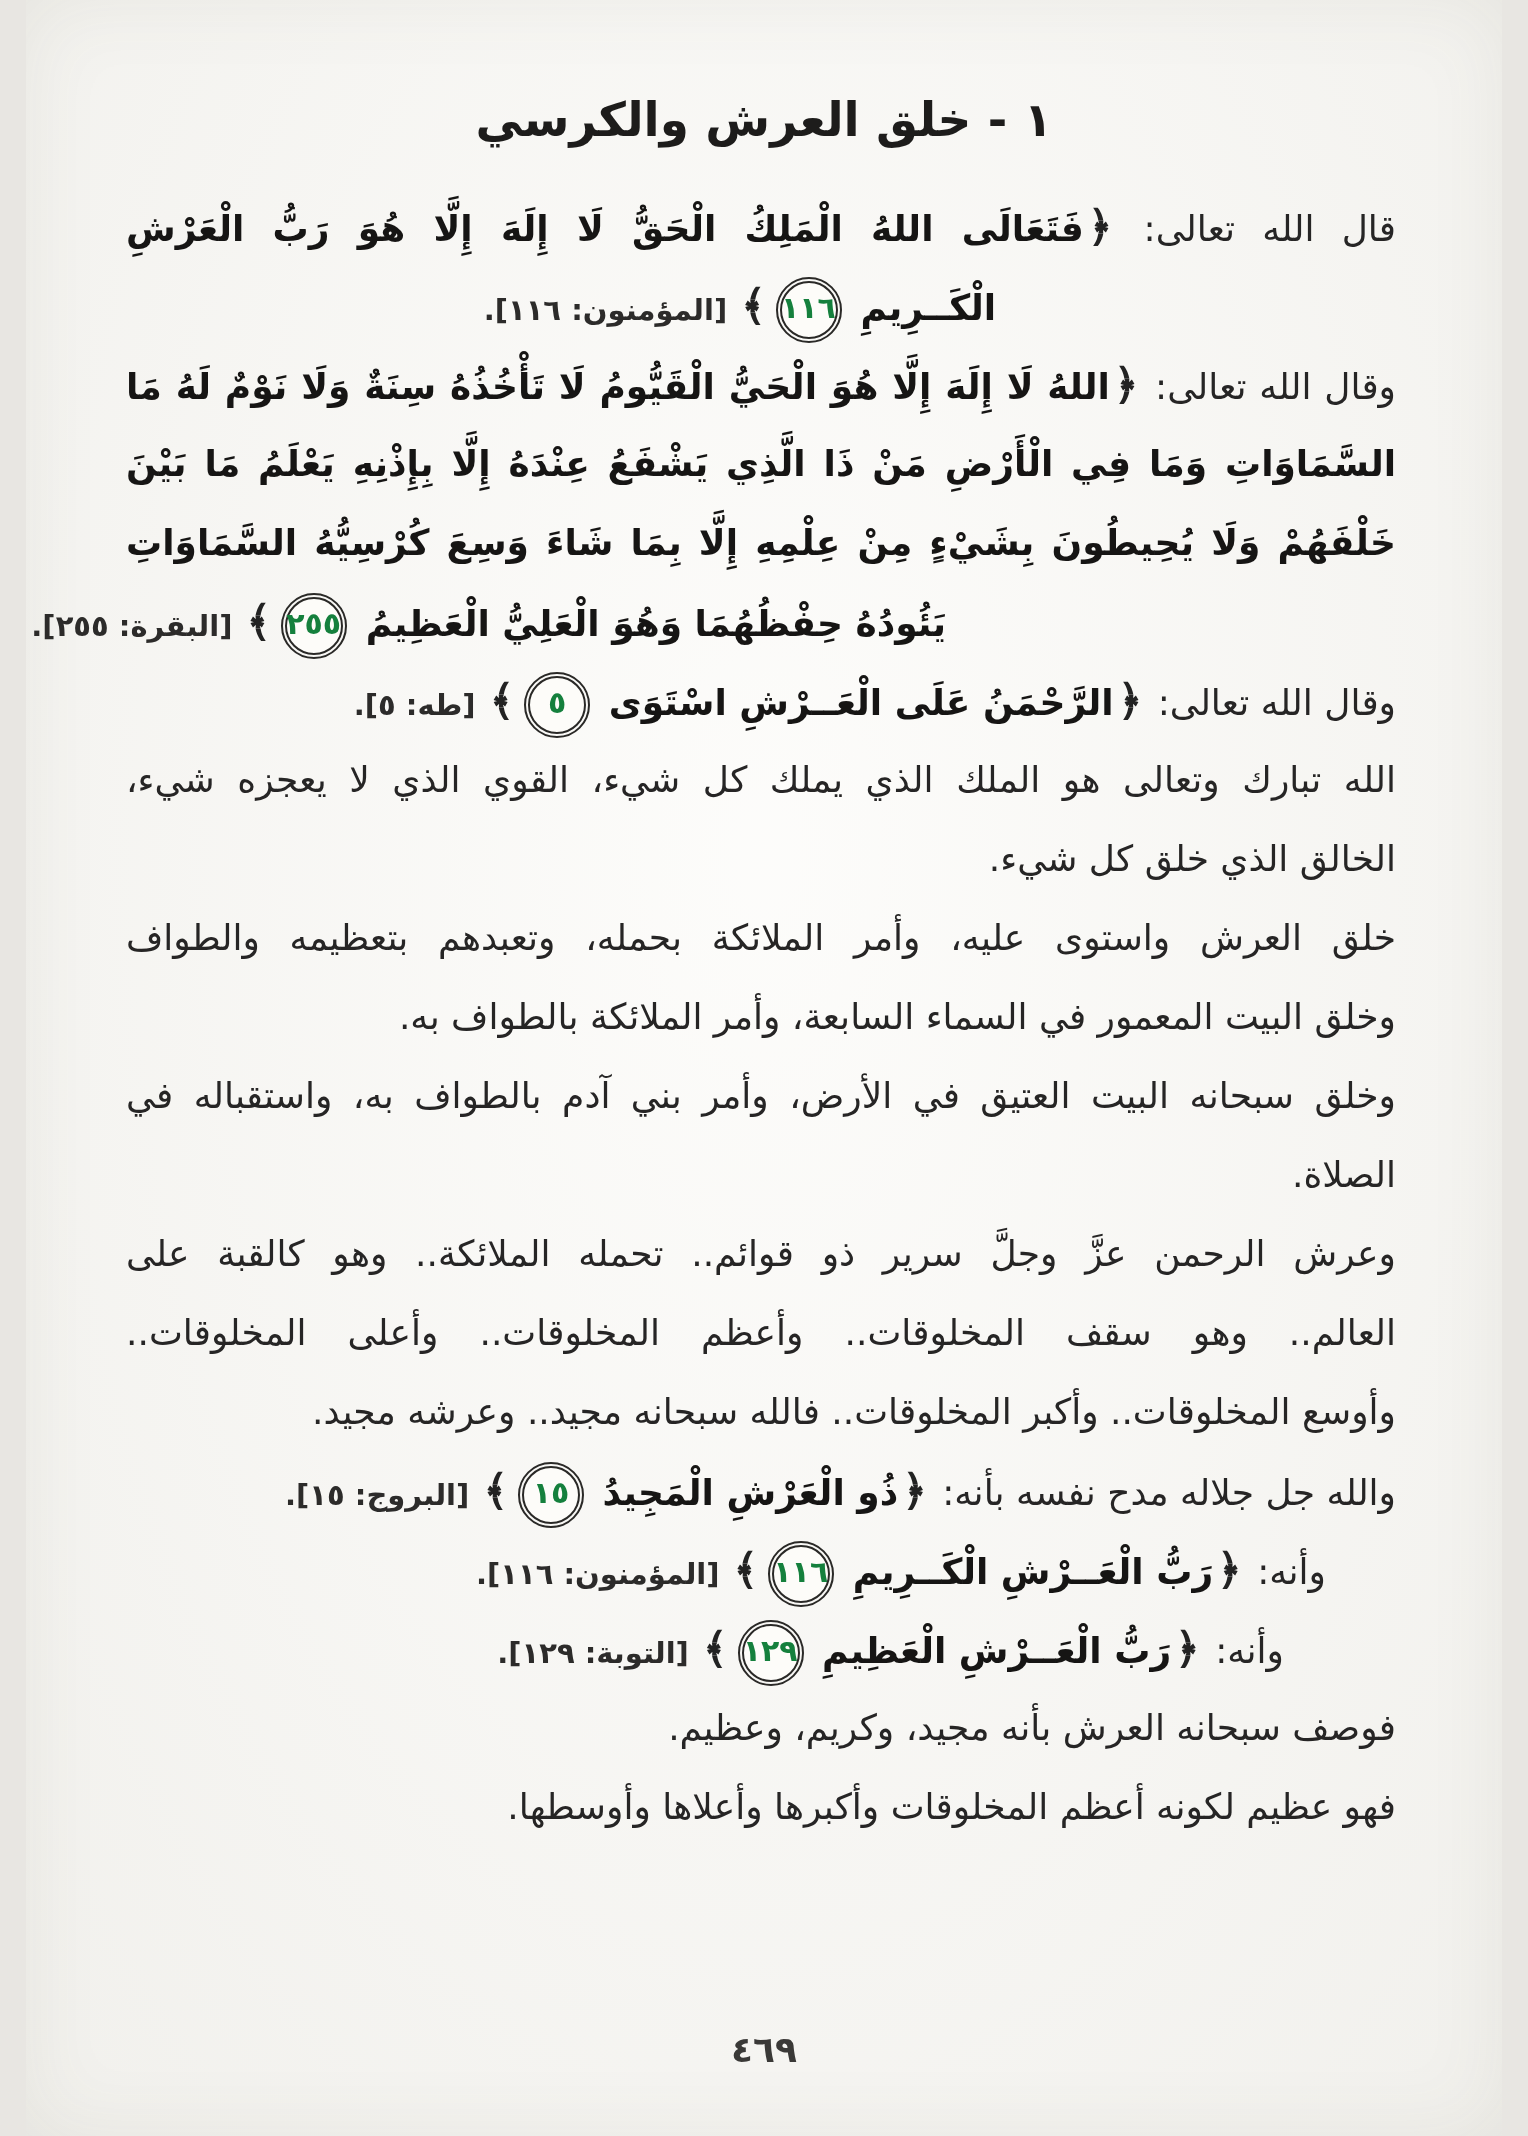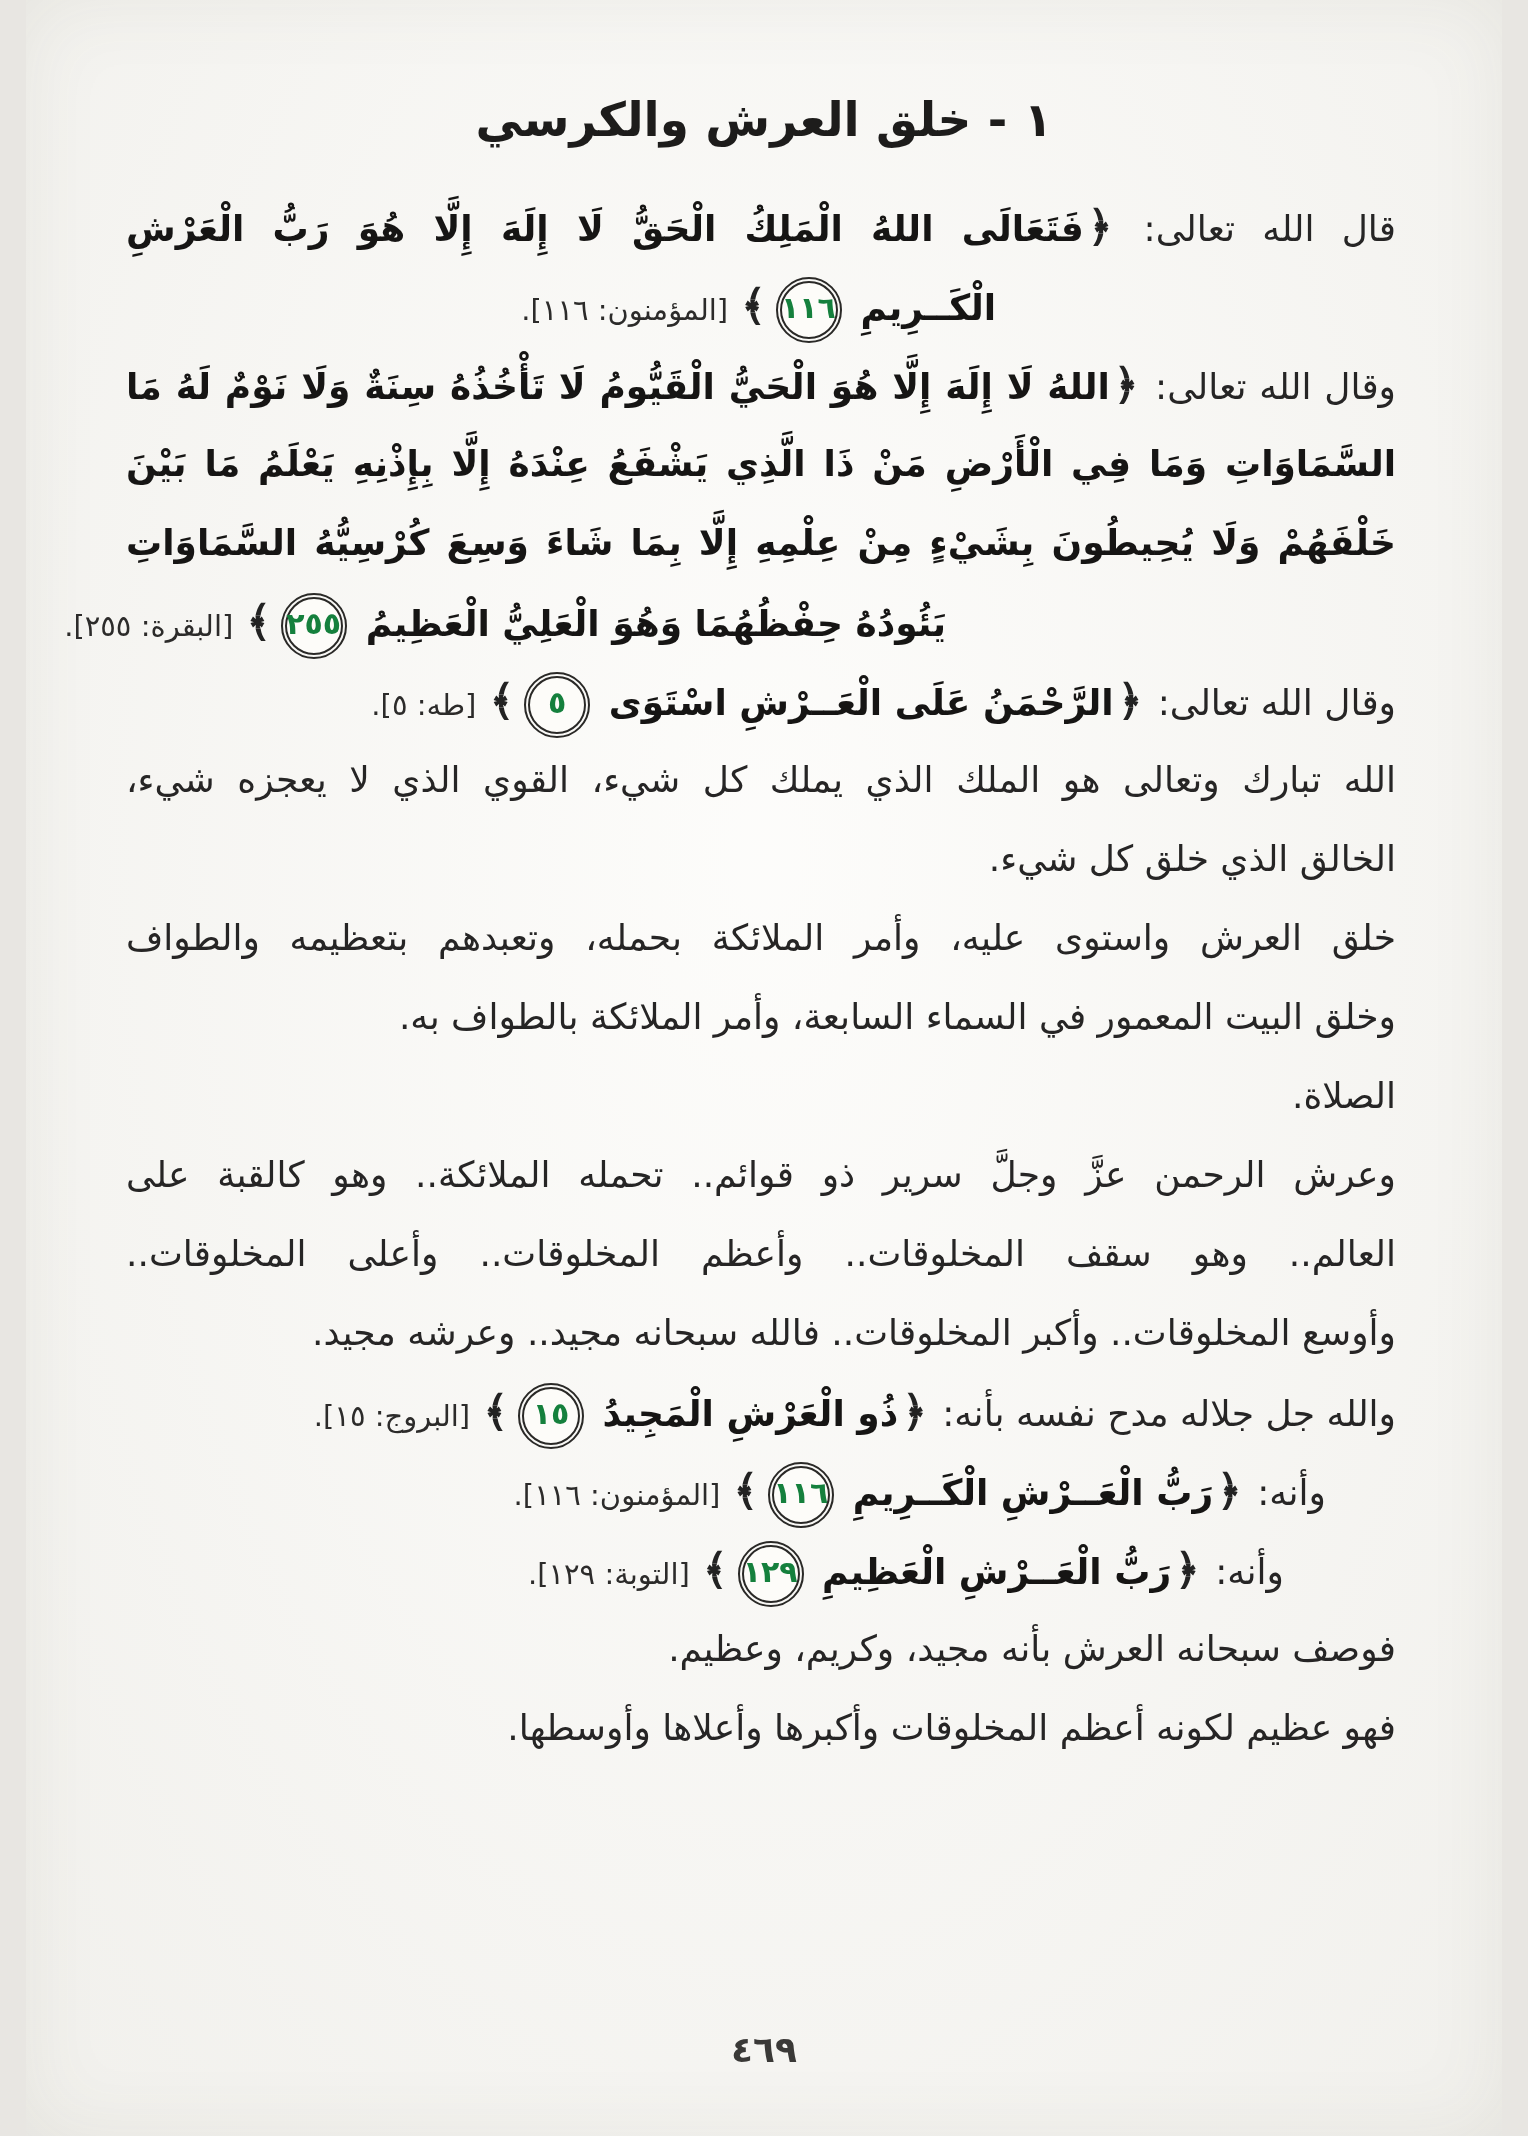--- a/index.html
+++ b/index.html
@@ -65,21 +65,21 @@
     text-align:center;
     font-size:30px;
     font-weight:700;
     vertical-align:middle;
     margin:0 10px;
     background:#fdfcf9;
     color:#15803d;
   }
   .t-cite{
     font-size:29px;
-    font-weight:400;
+    font-weight:700;
     color:#2c2b2a;
     text-align:center;
   }
   #page-number{
     position:absolute;
     bottom:66px;
     left:0;right:0;
     text-align:center;
     font-size:36px;
     font-weight:700;
@@ -97,20 +97,21 @@
       <div class="line right" style="margin-right: 400px;"><span class="t-quran">الْكَــرِيمِ </span><span class="t-anum">١١٦</span><span class="t-qmark">﴾</span><span class="t-cite"> [المؤمنون: ١١٦].</span></div>
       <div class="line justify"><span class="t-plain">وقال الله تعالى: </span><span class="t-qmark">﴿</span><span class="t-quran">اللهُ لَا إِلَهَ إِلَّا هُوَ الْحَيُّ الْقَيُّومُ لَا تَأْخُذُهُ سِنَةٌ وَلَا نَوْمٌ لَهُ مَا فِي</span></div>
       <div class="line justify"><span class="t-quran">السَّمَاوَاتِ وَمَا فِي الْأَرْضِ مَنْ ذَا الَّذِي يَشْفَعُ عِنْدَهُ إِلَّا بِإِذْنِهِ يَعْلَمُ مَا بَيْنَ أَيْدِيهِمْ وَمَا</span></div>
       <div class="line justify"><span class="t-quran">خَلْفَهُمْ وَلَا يُحِيطُونَ بِشَيْءٍ مِنْ عِلْمِهِ إِلَّا بِمَا شَاءَ وَسِعَ كُرْسِيُّهُ السَّمَاوَاتِ وَالْأَرْضَ وَلَا</span></div>
       <div class="line right" style="margin-right: 450px;"><span class="t-quran">يَئُودُهُ حِفْظُهُمَا وَهُوَ الْعَلِيُّ الْعَظِيمُ </span><span class="t-anum">٢٥٥</span><span class="t-qmark">﴾</span><span class="t-cite"> [البقرة: ٢٥٥].</span></div>
       <div class="line right"><span class="t-plain">وقال الله تعالى: </span><span class="t-qmark">﴿</span><span class="t-quran">الرَّحْمَنُ عَلَى الْعَــرْشِ اسْتَوَى </span><span class="t-anum">٥</span><span class="t-qmark">﴾</span><span class="t-cite"> [طه: ٥].</span></div>
       <div class="line justify"><span class="t-plain">الله تبارك وتعالى هو الملك الذي يملك كل شيء، القوي الذي لا يعجزه شيء،</span></div>
       <div class="line right"><span class="t-plain">الخالق الذي خلق كل شيء.</span></div>
       <div class="line justify"><span class="t-plain">خلق العرش واستوى عليه، وأمر الملائكة بحمله، وتعبدهم بتعظيمه والطواف</span></div>
       <div class="line right"><span class="t-plain">وخلق البيت المعمور في السماء السابعة، وأمر الملائكة بالطواف به.</span></div>
+      <div class="line justify"><span class="t-plain">وخلق سبحانه البيت العتيق في الأرض، وأمر بني آدم بالطواف به، واستقباله في</span></div>
       <div class="line right"><span class="t-plain">الصلاة.</span></div>
       <div class="line justify"><span class="t-plain">وعرش الرحمن عزَّ وجلَّ سرير ذو قوائم.. تحمله الملائكة.. وهو كالقبة على</span></div>
       <div class="line justify"><span class="t-plain">العالم.. وهو سقف المخلوقات.. وأعظم المخلوقات.. وأعلى المخلوقات..</span></div>
       <div class="line right"><span class="t-plain">وأوسع المخلوقات.. وأكبر المخلوقات.. فالله سبحانه مجيد.. وعرشه مجيد.</span></div>
       <div class="line right"><span class="t-plain">والله جل جلاله مدح نفسه بأنه: </span><span class="t-qmark">﴿</span><span class="t-quran">ذُو الْعَرْشِ الْمَجِيدُ </span><span class="t-anum">١٥</span><span class="t-qmark">﴾</span><span class="t-cite"> [البروج: ١٥].</span></div>
       <div class="line right" style="margin-right: 70px;"><span class="t-plain">وأنه: </span><span class="t-qmark">﴿</span><span class="t-quran">رَبُّ الْعَــرْشِ الْكَــرِيمِ </span><span class="t-anum">١١٦</span><span class="t-qmark">﴾</span><span class="t-cite"> [المؤمنون: ١١٦].</span></div>
       <div class="line right" style="margin-right: 112px;"><span class="t-plain">وأنه: </span><span class="t-qmark">﴿</span><span class="t-quran">رَبُّ الْعَــرْشِ الْعَظِيمِ </span><span class="t-anum">١٢٩</span><span class="t-qmark">﴾</span><span class="t-cite"> [التوبة: ١٢٩].</span></div>
       <div class="line right"><span class="t-plain">فوصف سبحانه العرش بأنه مجيد، وكريم، وعظيم.</span></div>
       <div class="line right"><span class="t-plain">فهو عظيم لكونه أعظم المخلوقات وأكبرها وأعلاها وأوسطها.</span></div>
     </div>

